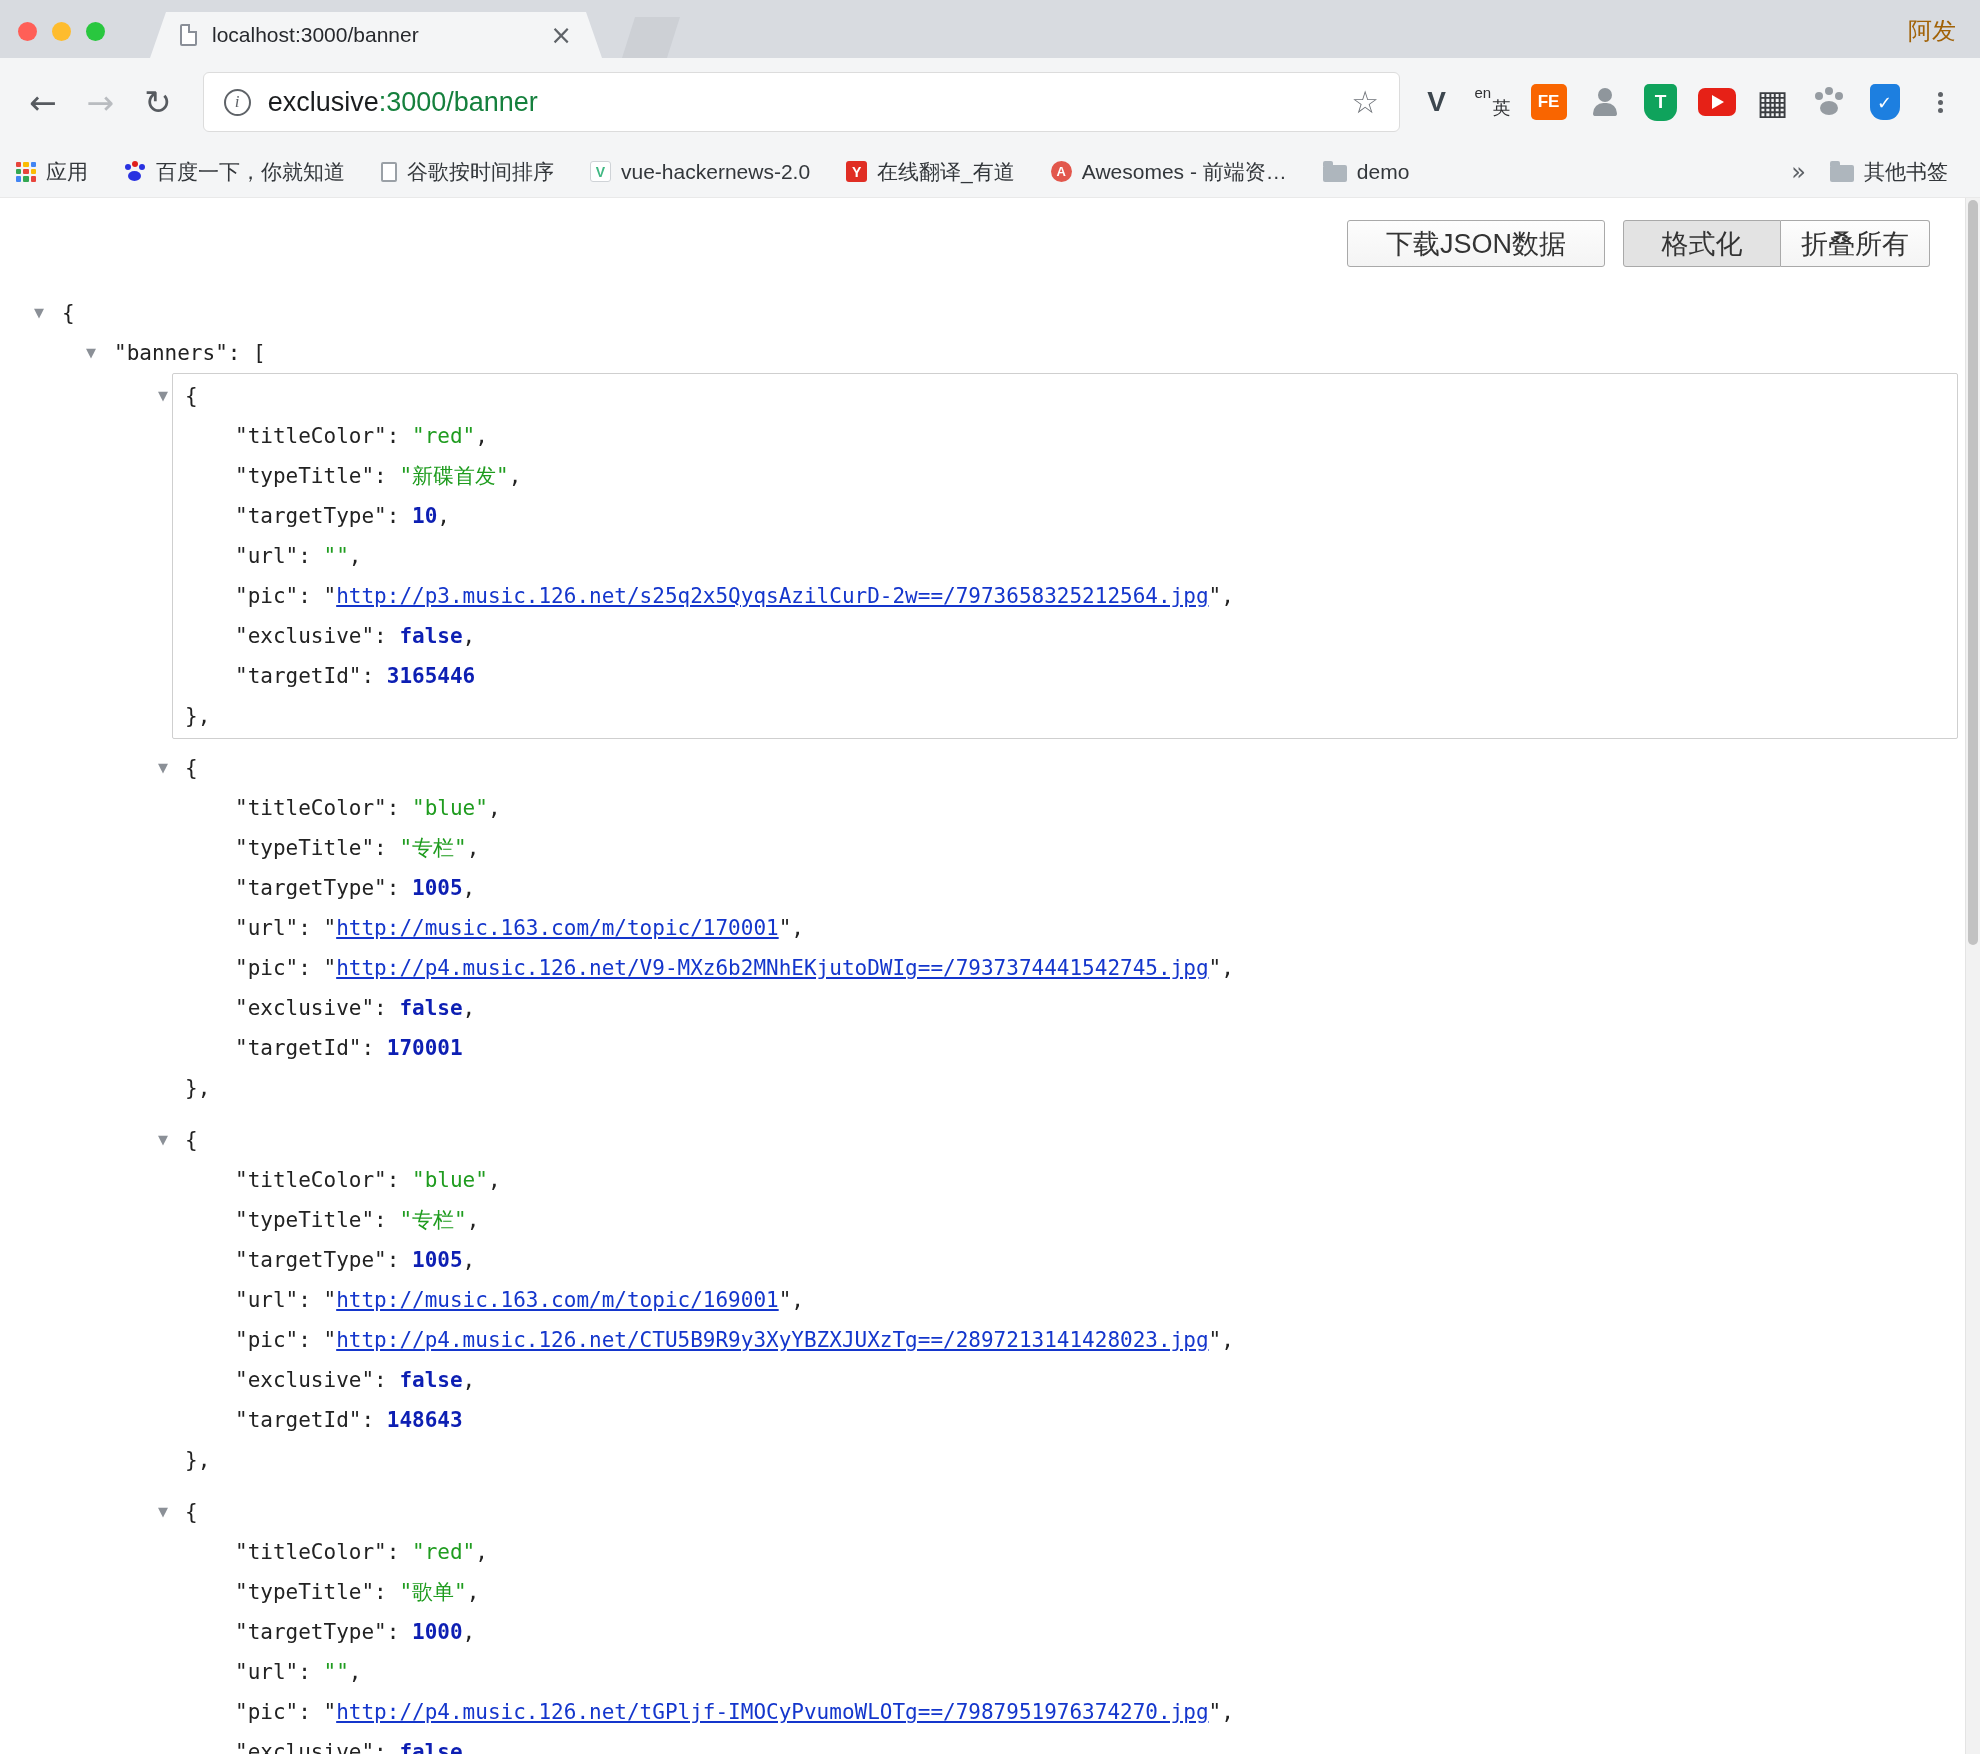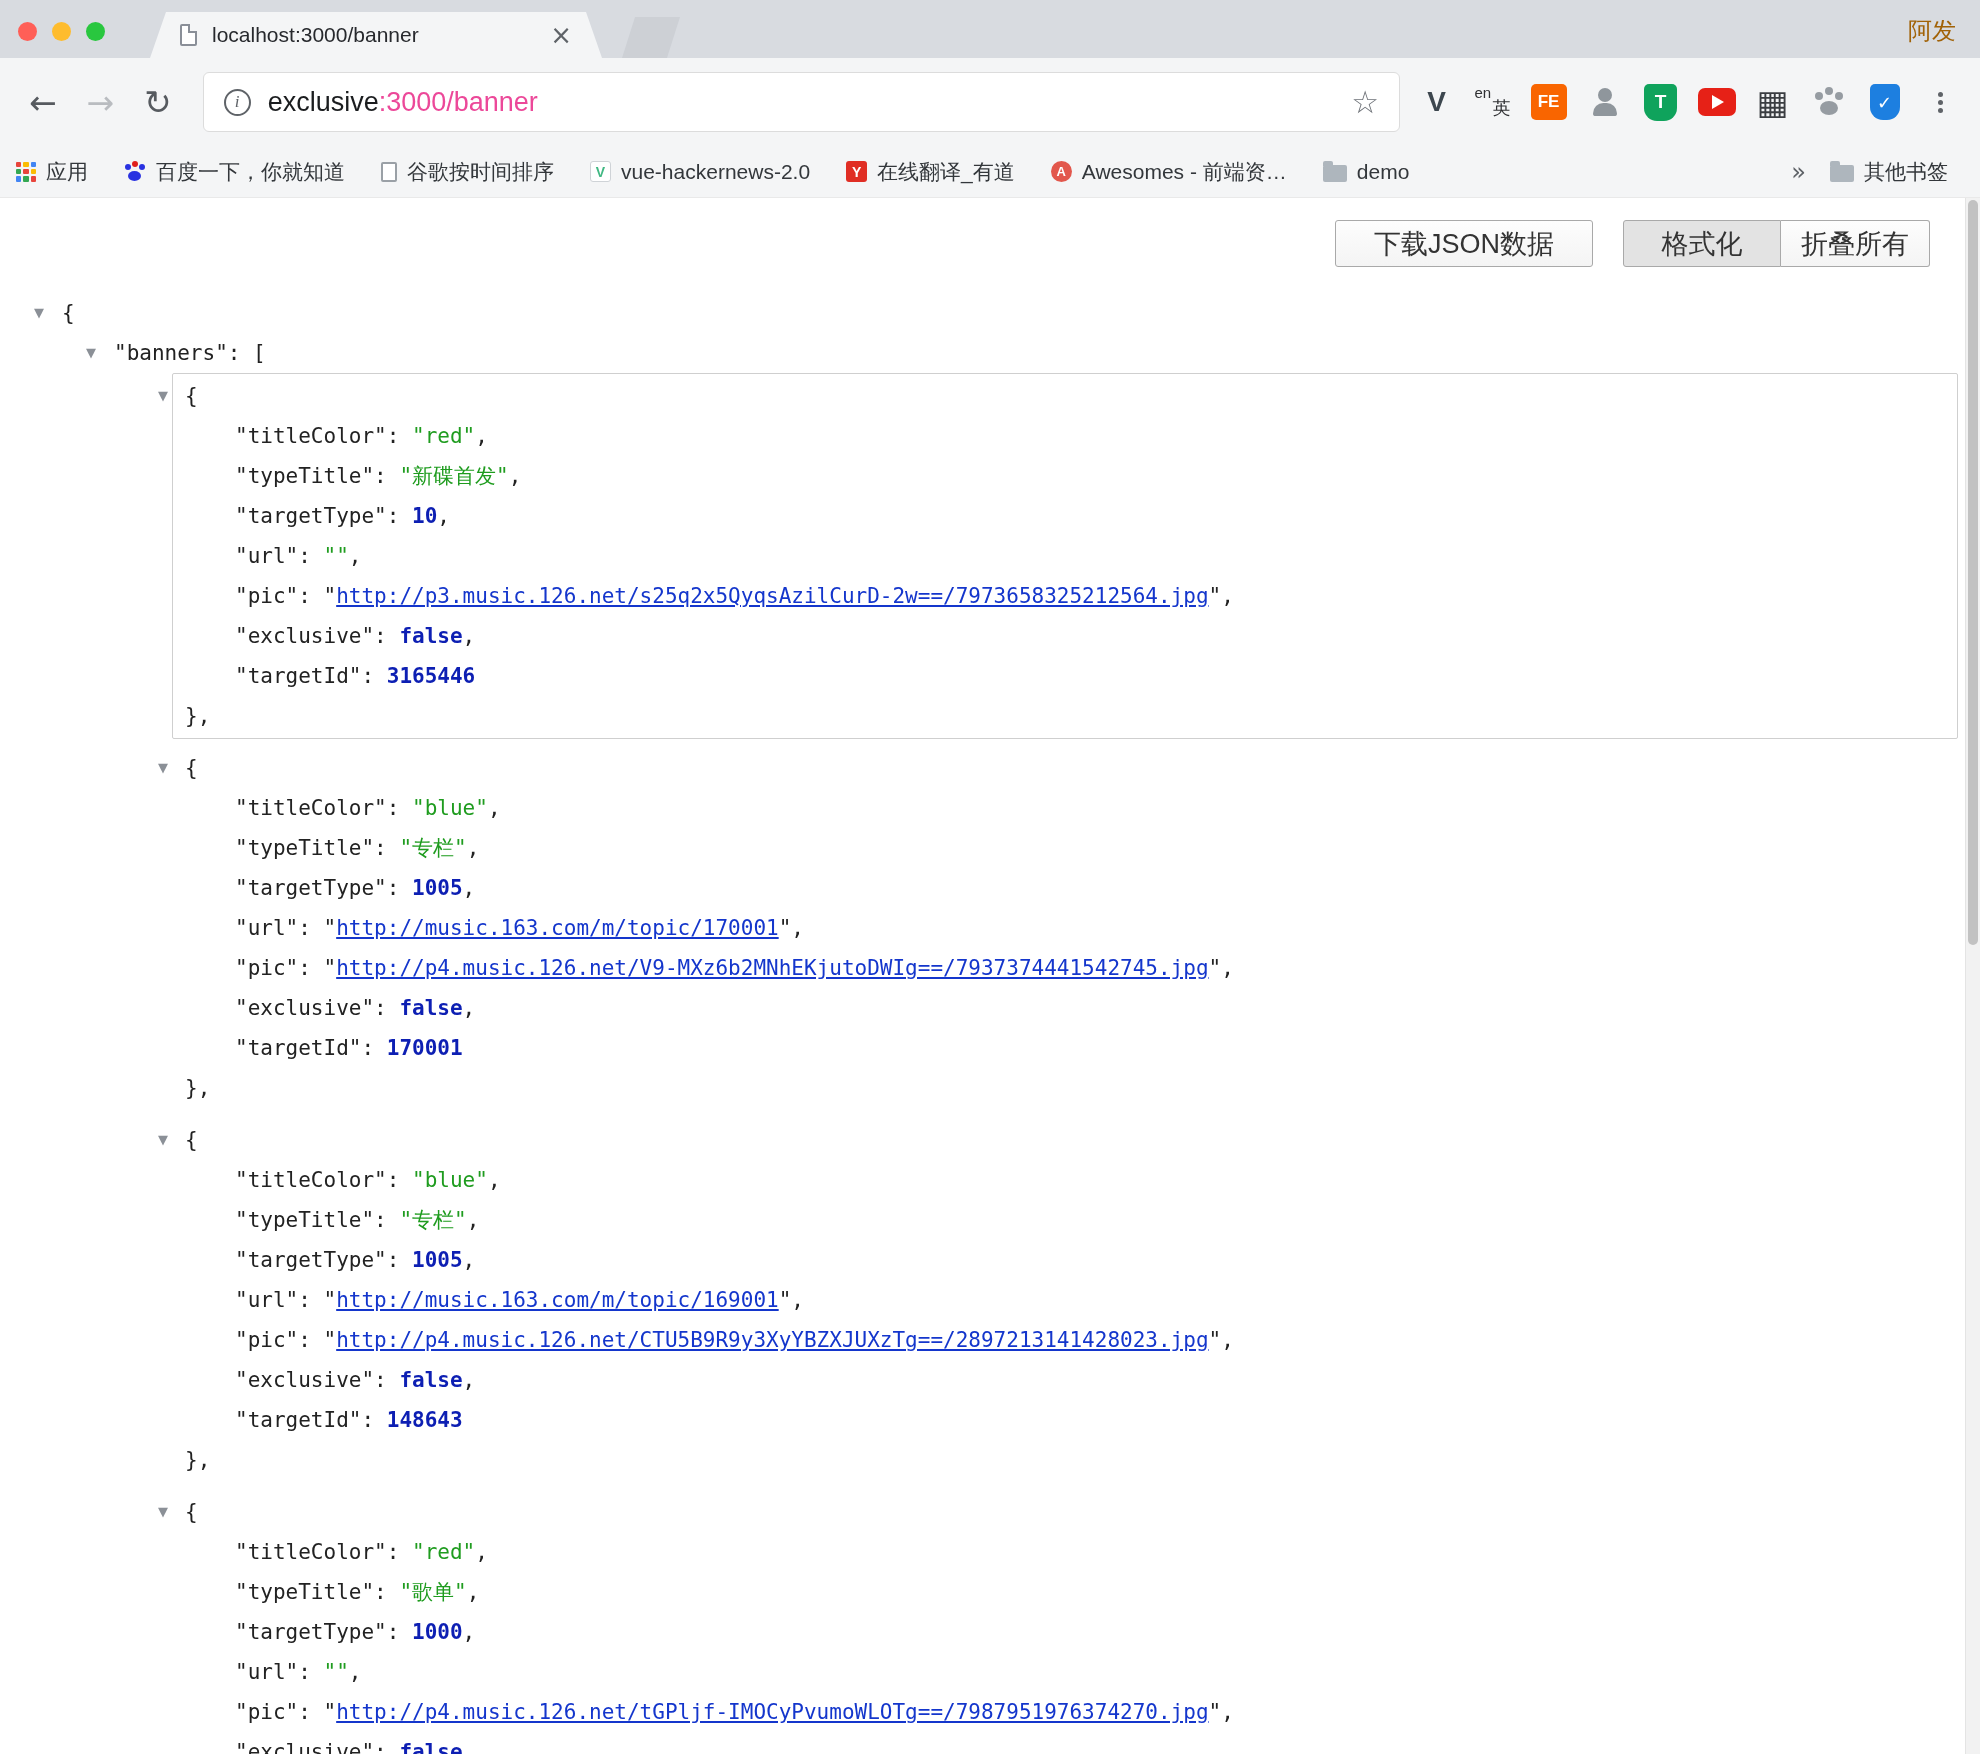--- a/index.html
+++ b/index.html
@@ -28,21 +28,21 @@
   .nav-btn { width:50px; height:50px; display:flex; align-items:center; justify-content:center;
              font-size:33px; color:#565a5f; font-family:"DejaVu Sans",sans-serif; margin-right:8px; }
   .nav-btn.disabled { color:#b9bcc0; }
   .omnibox { width:1208px; height:60px; background:#fff; border:1px solid #dcdcdc; border-radius:6px;
              display:flex; align-items:center; padding:0 20px; margin-left:12px; }
   .info-icon { width:27px; height:27px; border:2px solid #5f6368; border-radius:50%; color:#5f6368;
                font-size:17px; font-family:"Liberation Serif",serif; font-style:italic;
                display:flex; align-items:center; justify-content:center; flex:none; }
   .url { margin-left:17px; font-size:27px; flex:1; white-space:nowrap; }
   .url .host { color:#1b1d1f; }
-  .url .path { color:#ec4899; }
+  .url .path { color:#15803d; }
   .star { font-size:31px; color:#6f7379; font-family:"DejaVu Sans",sans-serif; }
   .ext-icons { display:flex; align-items:center; gap:13px; margin-left:15px; }
   .ext { width:43px; height:43px; display:flex; align-items:center; justify-content:center; position:relative; }
   .icon-v { font-size:28px; font-weight:bold; color:#3c464e; }
   .icon-translate { width:36px; height:36px; position:relative; }
   .icon-translate .en { position:absolute; left:0; top:0; font-size:15px; color:#2f3033; }
   .icon-translate .zh { position:absolute; right:0; bottom:0; font-size:18px; color:#2f3033; }
   .icon-fe { width:36px; height:36px; background:#f96500; border-radius:5px; color:#fff;
              font-weight:bold; font-size:17px; display:flex; align-items:center; justify-content:center; }
   .icon-org { width:36px; height:36px; position:relative; }
@@ -85,21 +85,21 @@
   .folder::before { content:""; position:absolute; left:0; top:-4px; width:10px; height:5px; background:#aeb6bd; border-radius:2px 2px 0 0; }
   .bm-right { margin-left:auto; display:flex; align-items:center; gap:24px; }
   .chevrons { font-size:24px; color:#5f6368; font-family:"DejaVu Sans",sans-serif; }
 
   
   .content { position:relative; background:#fff; height:1556px; padding-top:22px; }
   .actions { display:flex; justify-content:flex-end; padding-right:50px; gap:18px; }
   .btn { font-size:27px; color:#333; background:linear-gradient(#fdfdfd,#f4f4f4); border:1px solid #a9a9a9;
          border-radius:3px; height:47px; display:flex; align-items:center; padding:0 38px; white-space:nowrap; }
   .segmented { display:flex; }
-  .segmented .btn.format { border-radius:3px 0 0 3px; background:#e3e3e3; min-width:158px; justify-content:center; padding:0 20px;margin-left:12px; }
+  .segmented .btn.format { border-radius:3px 0 0 3px; background:#e3e3e3; min-width:158px; justify-content:center; padding:0 20px; }
   .segmented .btn.collapse { border-radius:0 3px 3px 0; border-left:none; padding:0 20px; }
 
   
   .json { margin-top:26px; margin-left:62px; font-family:"DejaVu Sans Mono","Liberation Mono",monospace;
           font-size:21px; line-height:40px; color:#222; }
   .line { position:relative; white-space:nowrap; }
   .tri { position:absolute; left:-28px; top:0; font-size:13px; color:#8b9097; line-height:40px; font-family:"DejaVu Sans",sans-serif; }
   .lvl1 { margin-left:52px; }
   .objects { margin-left:58px; }
   .obj-box { position:relative; border:1px solid transparent; border-radius:2px; padding:2px 12px; margin-bottom:6px; width:1786px; }

